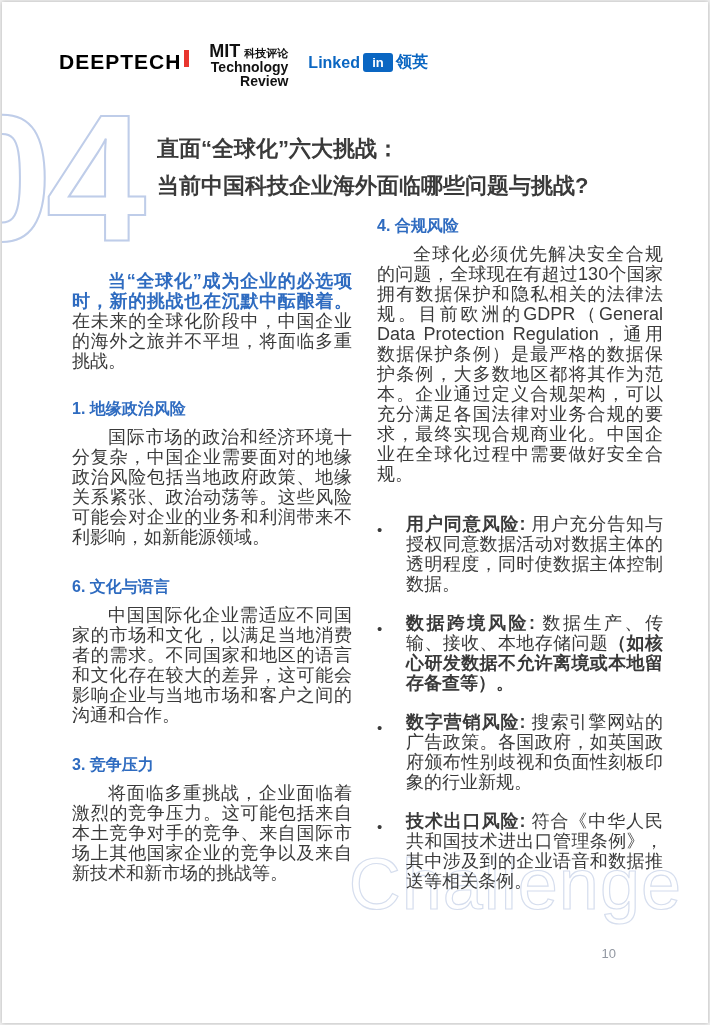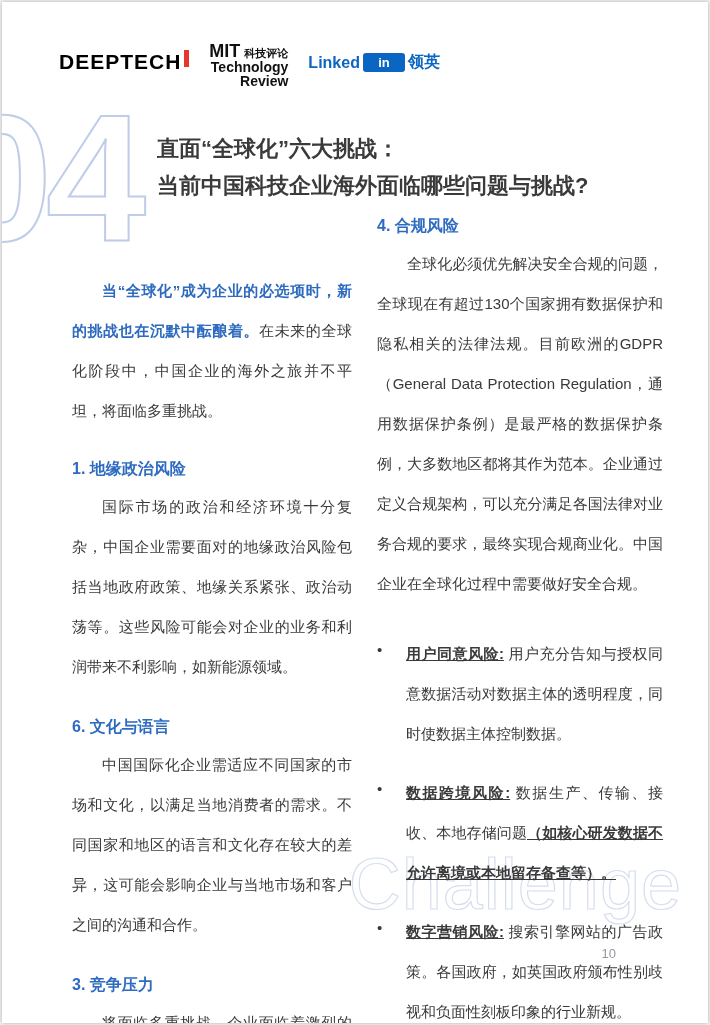--- a/index.html
+++ b/index.html
@@ -31,21 +31,21 @@
   .mit-row1 { display: flex; align-items: baseline; gap: 4px; }
   .mit-en { font-weight: bold; font-size: 18px; }
   .mit-zh { font-weight: bold; font-size: 11px; }
   .mit-row2, .mit-row3 { font-weight: bold; font-size: 14px; text-align: right; }
   .logo-linkedin {
     display: flex; align-items: center; gap: 3px;
     color: #0A66C2; font-weight: bold; font-size: 16px; margin-top: 8px;
   }
   .in-badge {
     display: inline-flex; align-items: center; justify-content: center;
-    width: 42px; height: 19px; border-radius: 3px;
+    width: 30px; height: 19px; border-radius: 3px;
     background: #0A66C2; color: #fff; font-size: 13px; font-weight: bold;
   }
 
   
   .chapter-number {
     position: absolute; left: -50px; top: 86px;
     font-size: 180px; font-weight: bold; letter-spacing: -6px;
     color: transparent; -webkit-text-stroke: 2px #bfcde9;
     line-height: 1; user-select: none;
   }
@@ -64,41 +64,41 @@
 
   
   .columns {
     position: absolute; top: 213px; left: 70px; right: 45px;
     display: flex; gap: 25px; z-index: 1;
   }
   .col-left  { width: 280px; flex: 0 0 280px; }
   .col-right { flex: 1; }
 
   .body-text, .bullet-desc {
-    font-size: 15px; line-height: 40px; color: #3a3a3a;
+    font-size: 18px; line-height: 20px; color: #3a3a3a;
     text-align: justify;
   }
   .indent { text-indent: 2em; }
   .intro { margin-top: 56px; margin-bottom: 27px; }
   .intro-highlight { color: #2E6BC0; font-weight: bold; }
 
   .sec-heading {
     font-size: 16px; font-weight: bold; color: #2E6BC0;
     line-height: 22px; margin-bottom: 7px;
   }
   .section { margin-bottom: 29px; }
   .section4-body { margin-bottom: 30px; }
 
   .bullets { list-style: none; }
   .bullet-item { display: flex; margin-bottom: 19px; }
   .bullet-dot {
     flex: 0 0 29px; font-size: 15px; line-height: 32px; color: #3a3a3a;
   }
   .bullet-body { flex: 1; }
-  .bullet-term, .bullet-bold { font-weight: bold; color: #3a3a3a; text-decoration: underline; }
+  .bullet-term, .bullet-bold { font-weight: bold; color: #3a3a3a; }
 
   .page-number {
     position: absolute; right: 92px; bottom: 62px;
     font-size: 13px; color: #9298a2;
   }
 </style>
 </head>
 <body>
 
 <div class="page">

